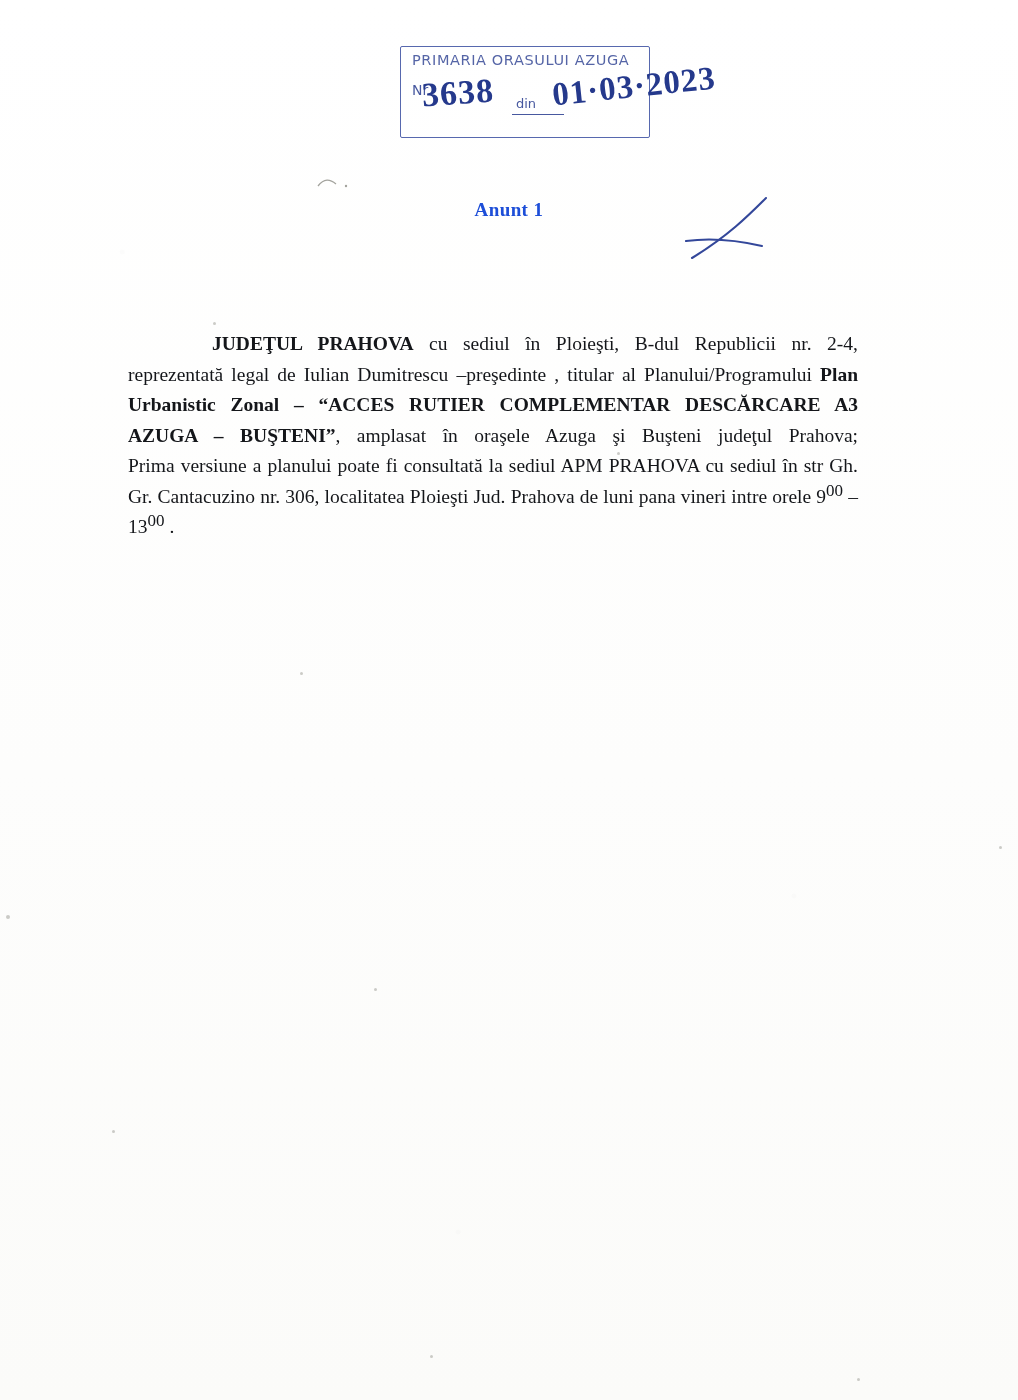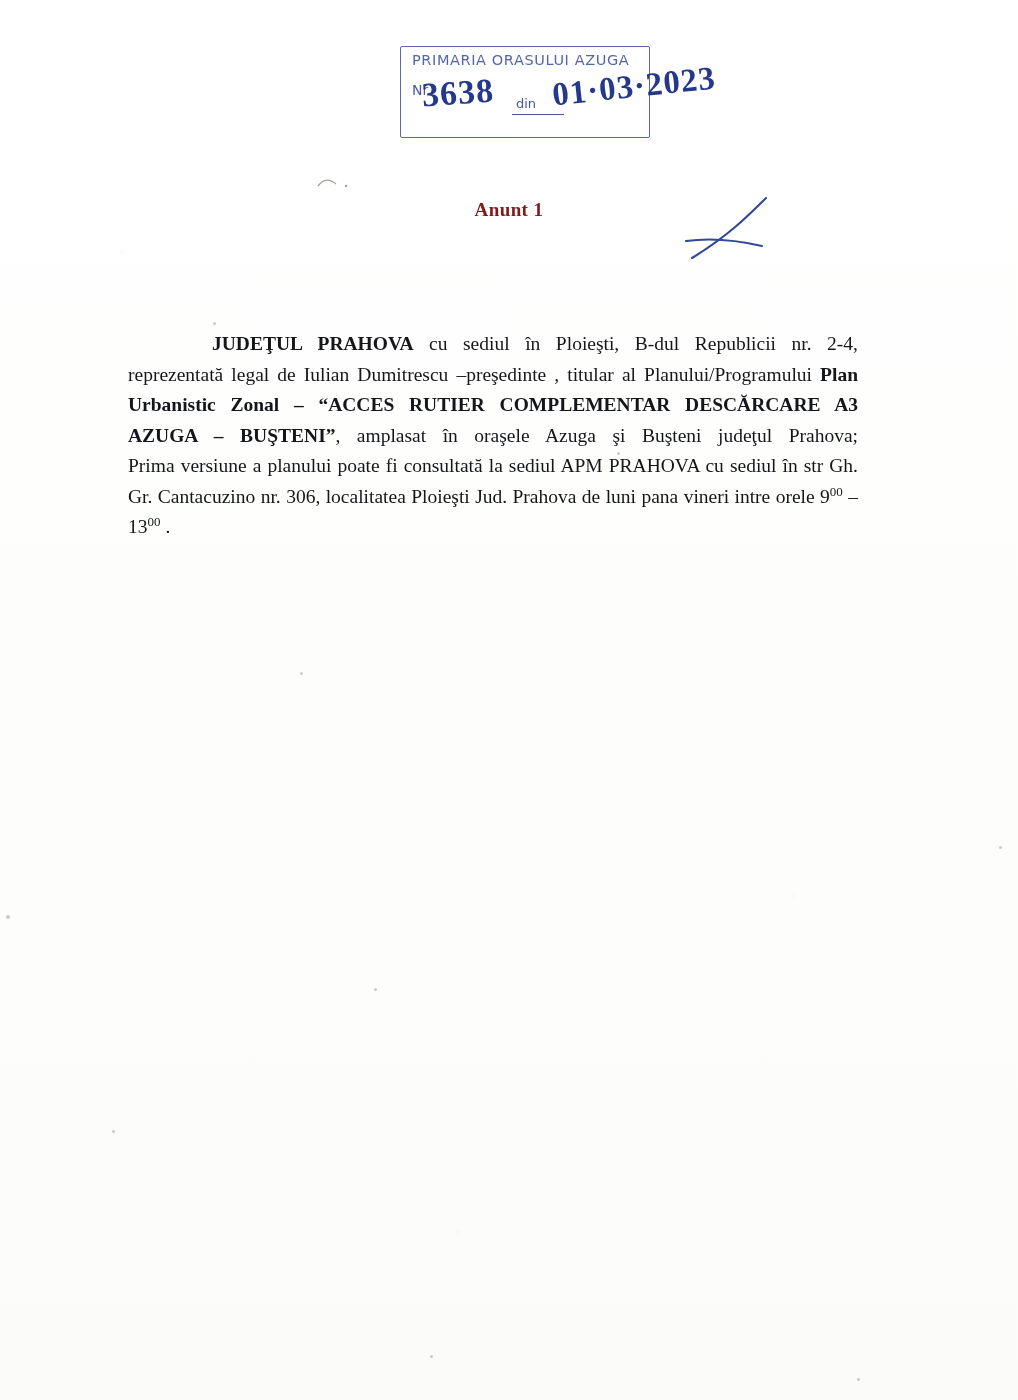--- a/index.html
+++ b/index.html
@@ -137,21 +137,21 @@
   
   .doc-title {
     position: absolute;
     left: 0;
     right: 0;
     top: 199px;
     text-align: center;
     font-size: 19px;
     font-weight: bold;
     letter-spacing: 0.4px;
-    color: #7f1d1d;
+    color: #1d4ed8;
   }
   .body-text {
     position: absolute;
     left: 128px;
     top: 329px;
     width: 730px;
     font-size: 19.5px;
     line-height: 30.5px;
     color: #14161a;
     text-align: justify;
@@ -164,21 +164,21 @@
   .p-normal {
     text-align: justify;
     margin: 0;
   }
   .indent {
     display: inline-block;
     width: 84px;
   }
   .b { font-weight: bold; }
   .sup {
-    font-size: 13px;
+    font-size: 17px;
     vertical-align: super;
     line-height: 0;
   }
 </style>
 </head>
 <body>
 
 <div class="page">
 
   <div class="paper-tone"></div>

